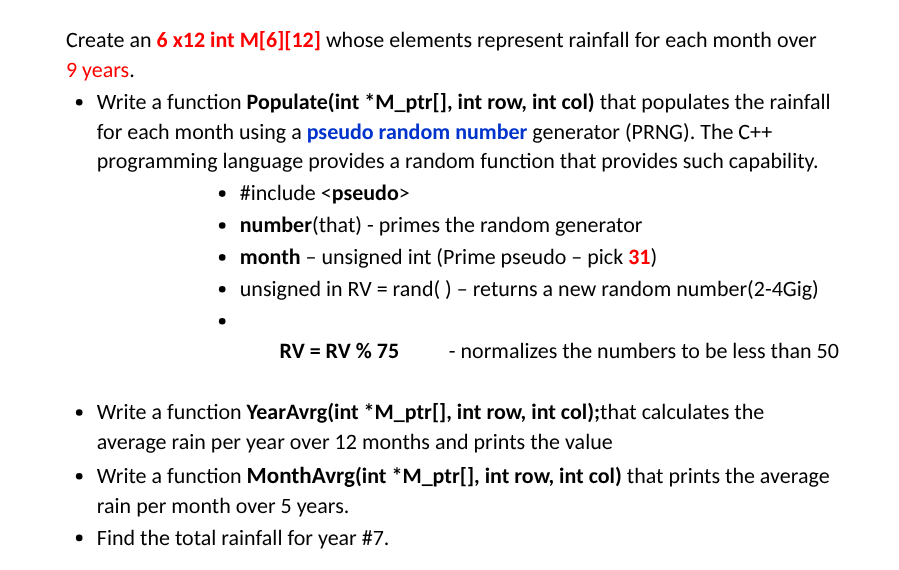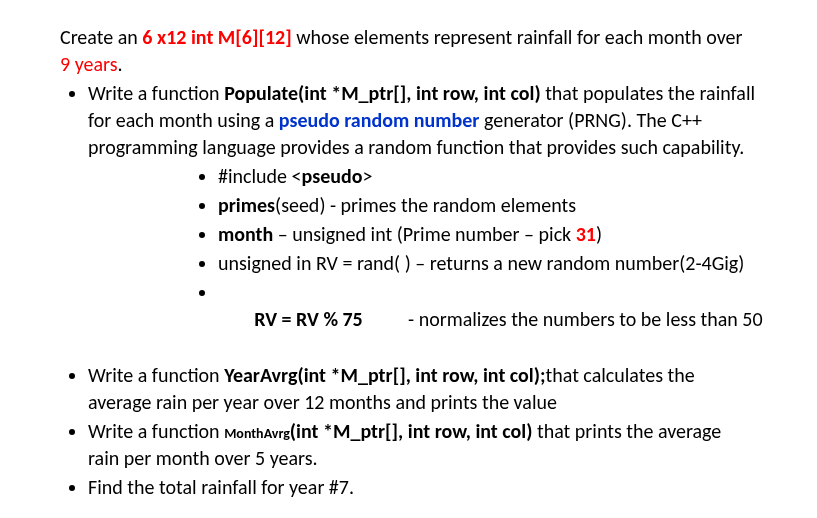--- a/index.html
+++ b/index.html
@@ -47,35 +47,35 @@
 </p>
 
 <ul class="outer">
   <li>
     <span>Write a function </span><span class="bold">Populate(int *M_ptr[], int row, int col)</span><span> that populates the rainfall for each month using a </span><span class="bold blue">pseudo random number</span><span> generator (PRNG).  The C++ programming language provides a random function that provides such capability.</span>
     <ul class="inner">
       <li>
         <span>#include &lt;</span><span class="bold">pseudo</span><span>&gt;</span>
       </li>
       <li>
-        <span class="bold">primes</span><span>(seed)  - primes the random elements</span>
+        <span class="bold">number</span><span>(that)  - primes the random generator</span>
       </li>
       <li>
-        <span class="bold">month</span><span> – unsigned int (Prime number – pick </span><span class="bold red">31</span><span>)</span>
+        <span class="bold">month</span><span> – unsigned int (Prime pseudo – pick </span><span class="bold red">31</span><span>)</span>
       </li>
       <li class="nowrap">
         <span>unsigned in RV = rand( ) – returns a new random number(2-4Gig)</span>
       </li>
       <li class="nowrap" style="white-space:pre;">
         <span class="bold">RV = RV % 75</span><span>          - normalizes the numbers to be less than 50</span>
       </li>
     </ul>
   </li>
   <li>
     <span>Write a function </span><span class="bold">YearAvrg(int *M_ptr[], int row, int col);</span><span>that calculates the average rain  per year over 12 months and prints the value</span>
   </li>
   <li>
-    <span>Write a function </span><span class="bold" style="font-size:14px;">MonthAvrg</span><span class="bold">(int *M_ptr[], int row, int col)</span><span> that prints the average rain per month over 5 years.</span>
+    <span>Write a function </span><span class="bold" style="font-size:21px;">MonthAvrg</span><span class="bold">(int *M_ptr[], int row, int col)</span><span> that prints the average rain per month over 5 years.</span>
   </li>
   <li>
     <span>Find the total rainfall for year #7.</span>
   </li>
 </ul>
 
 </body></html>

